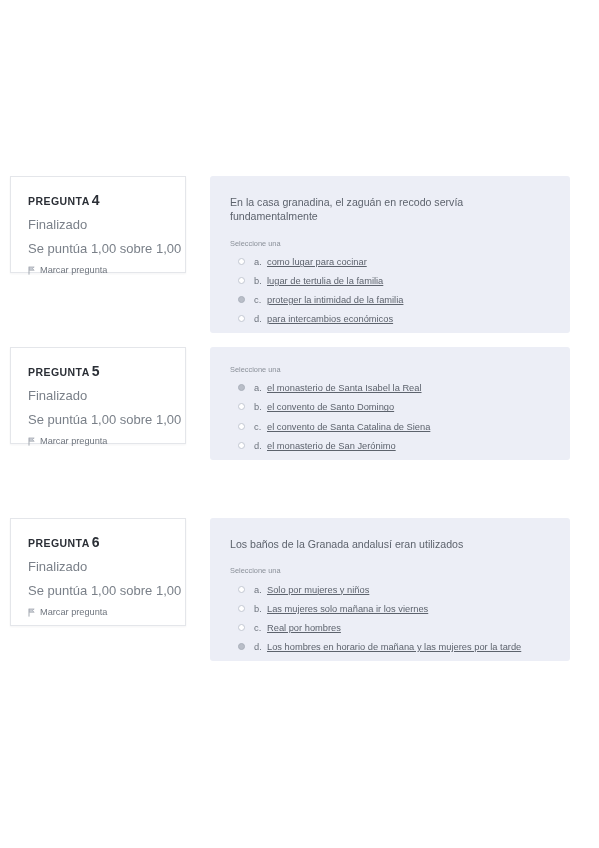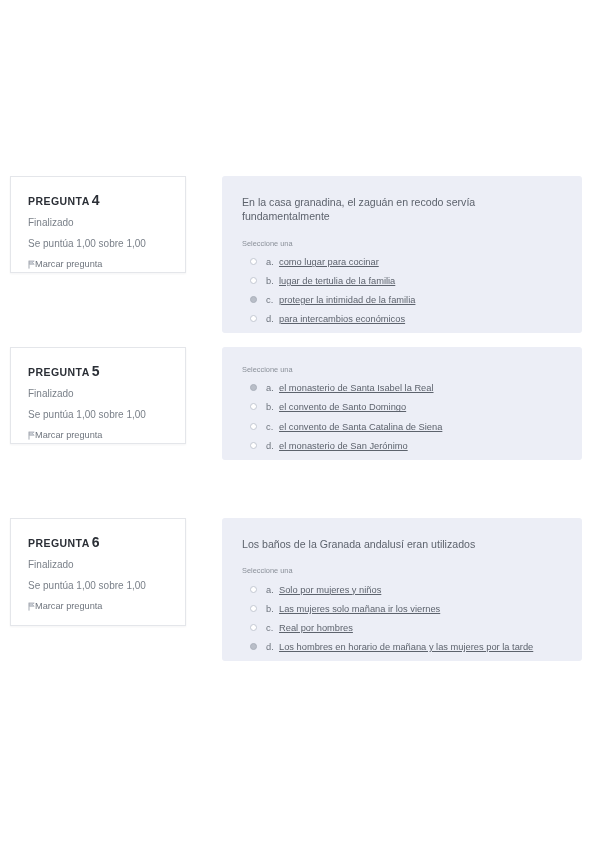--- a/index.html
+++ b/index.html
@@ -52,29 +52,30 @@
     line-height: 1;
     white-space: nowrap;
   }
   .info-title .num {
     font-size: 14px;
     font-weight: bold;
     letter-spacing: 0;
     margin-left: 2px;
   }
   .info-line {
-    font-size: 10px;
+    font-size: 13px;
     color: #7a8089;
     line-height: 1;
     margin-bottom: 11px;
     white-space: nowrap;
   }
   .info-flag {
     display: flex;
     align-items: flex-end;
+    gap: 5px;
     font-size: 9.2px;
     color: #6f757e;
     line-height: 1;
     margin-top: 1px;
   }
   .flag-glyph {
     display: inline-block;
     width: 7px;
     height: 9px;
     position: relative;
@@ -85,21 +86,20 @@
   
   .q-panel {
     position: absolute;
     left: 210px;
     top: 0;
     width: 360px;
     box-sizing: border-box;
     background: #eceef6;
     border-radius: 3px;
     padding: 19px 18px 8px 20px;
-    margin-left: 12px;
   }
   .q-text {
     font-size: 10.6px;
     color: #5d636d;
     line-height: 1.35;
     margin: 0 0 16px 0;
   }
   .q-select-label {
     font-size: 7.4px;
     color: #8a9099;

